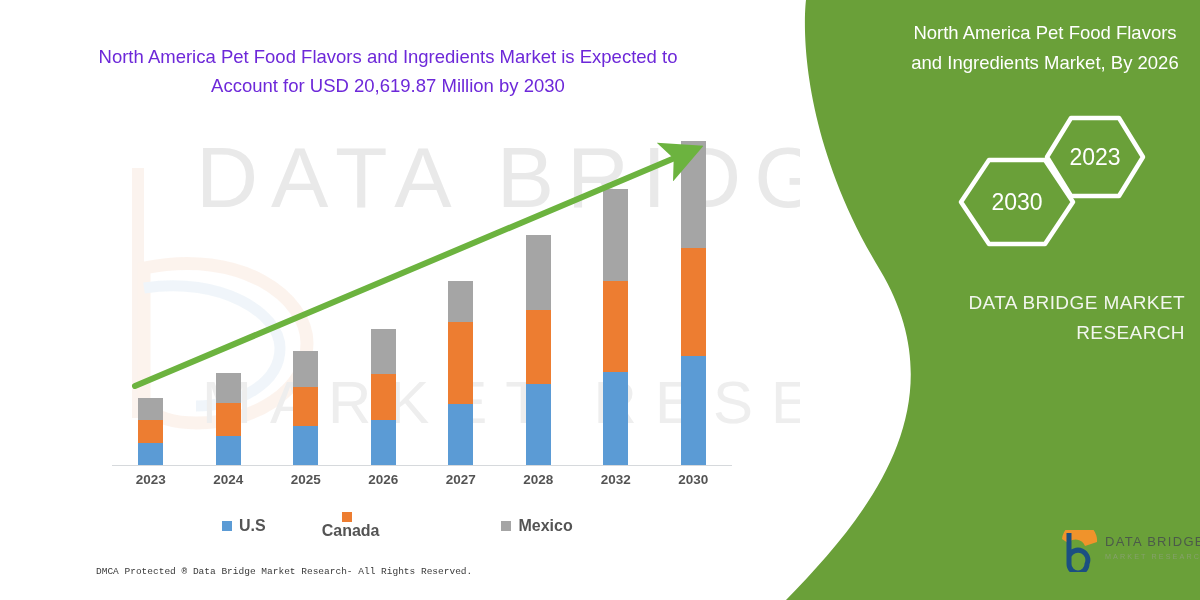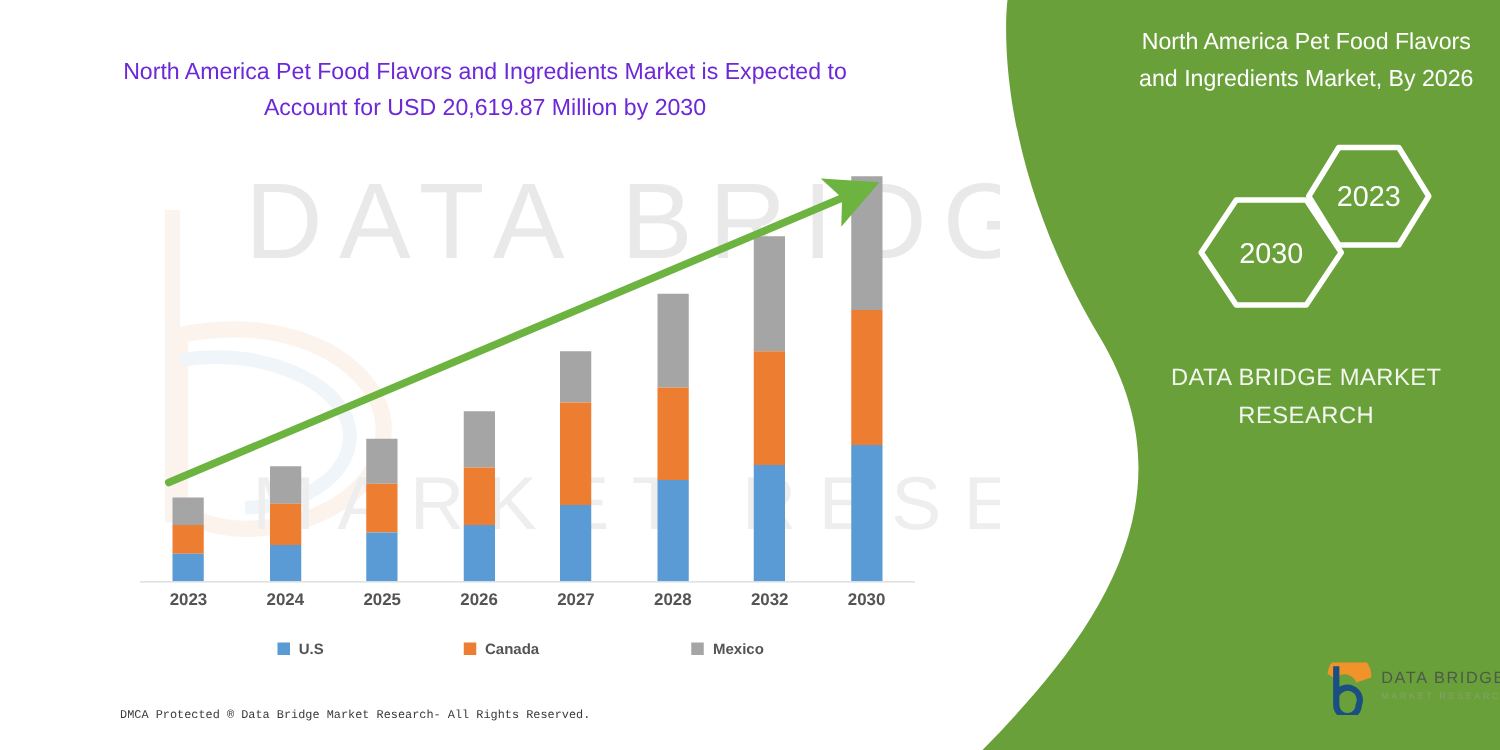--- a/index.html
+++ b/index.html
@@ -47,40 +47,40 @@
   .xlabels{position:absolute;left:32px;top:332px;width:620px;display:flex;}
   .xlabel{flex:1 1 0;text-align:center;font-size:13.5px;font-weight:bold;color:#545454;}
 
   
   .arrow-svg{position:absolute;left:0;top:0;width:660px;height:330px;pointer-events:none;overflow:visible;}
 
   
   .legend{position:absolute;left:150px;top:512px;width:560px;display:flex;}
   .legend-item{flex:0 0 auto;display:flex;align-items:center;}
   .legend-item.i0{margin-left:72px;}
-  .legend-item.i1{margin-left:112px;}
+  .legend-item.i1{margin-left:56px;flex-direction:column;}
   .legend-item.i2{margin-left:122px;}
   .swatch{width:10px;height:10px;margin-right:7px;}
-  .legend-label{font-size:12px;font-weight:bold;color:#545454;}
+  .legend-label{font-size:16px;font-weight:bold;color:#545454;}
 
   
   .footer{position:absolute;left:0;top:566px;width:800px;height:24px;font-family:Liberation Mono, monospace;}
   .footer-left{position:absolute;left:96px;top:0;font-size:9.5px;color:#3a3a3a;white-space:nowrap;}
   .footer-right{position:absolute;left:428px;top:0;font-size:9.5px;color:#3a3a3a;white-space:nowrap;}
 
   
   .green-panel{position:absolute;left:0;top:0;width:1200px;height:600px;pointer-events:none;}
   .green-content{position:absolute;left:905px;top:0;width:295px;height:600px;}
   .gp-title{
     position:absolute;left:0;top:18px;width:280px;text-align:center;
     color:#ffffff;font-size:18.5px;line-height:30px;
   }
   .hexwrap{position:absolute;left:18px;top:112px;width:262px;height:135px;}
   .gp-brand{
-    position:absolute;left:0;top:288px;width:280px;text-align:center;
+    position:absolute;left:0;top:288px;width:280px;text-align:right;
     color:#f2f6ee;font-size:19px;line-height:30px;letter-spacing:.4px;
   }
   .gp-logo{position:absolute;left:152px;top:528px;width:140px;height:46px;}
   .gp-logo-text{position:absolute;left:48px;top:6px;color:#4c5a4a;font-size:13px;letter-spacing:1.3px;white-space:nowrap;}
   .gp-logo-sub{position:absolute;left:48px;top:24px;color:#86a06d;font-size:7.2px;letter-spacing:2.1px;white-space:nowrap;}
 </style>
 </head>
 <body>
 
 <div id="root">

